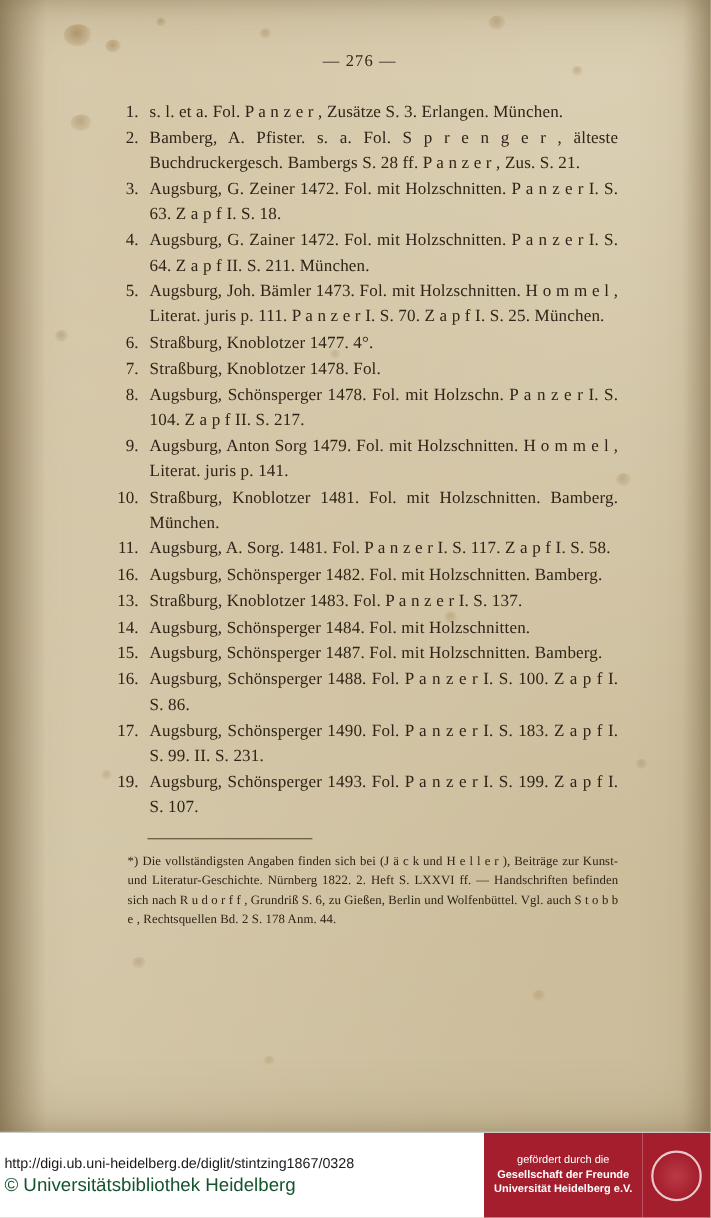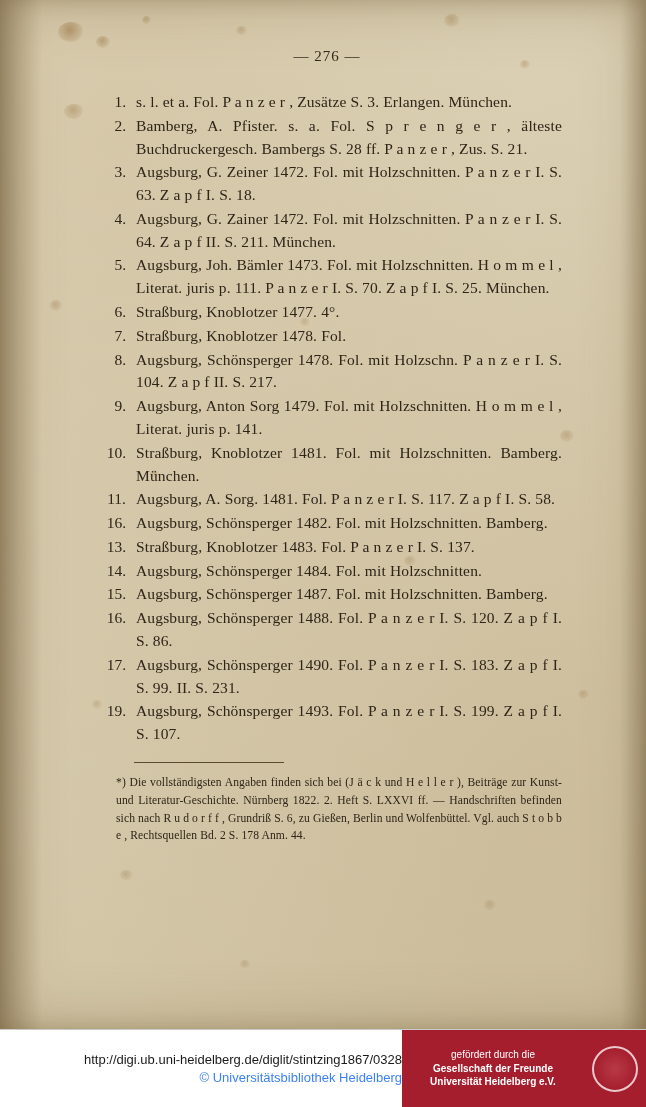--- a/index.html
+++ b/index.html
@@ -151,34 +151,34 @@
     font-weight: bold;
     color: #2c2c2c;
     text-transform: none;
   }
   .uni-mark {
     width: 30px; height: 40px;
     flex: 0 0 auto;
   }
   #banner-center {
     flex: 1 1 auto;
-    text-align: right;
+    text-align: left;
     padding-left: 4px;
   }
   #banner-center .url {
     font-size: 13px;
     color: #1a1a1a;
   }
   #banner-center .copy {
-    font-size: 13px;
-    color: #3b82f6;
+    font-size: 17px;
+    color: #14532d;
     margin-top: 3px;
   }
   #banner-right {
-    width: 244px;
+    width: 206px;
     flex: 0 0 auto;
     display: flex;
     align-items: center;
     height: 100%;
     justify-content: center;
   }
   #sponsor {
     background: #a51e2d;
     color: #fff;
     height: 100%;
@@ -294,21 +294,21 @@
       <li>
         <span class="num">14.</span>
         <span class="txt">Augsburg, Schönsperger 1484.  Fol. mit Holzschnitten.</span>
       </li>
       <li>
         <span class="num">15.</span>
         <span class="txt">Augsburg, Schönsperger 1487.  Fol. mit Holzschnitten.  Bamberg.</span>
       </li>
       <li>
         <span class="num">16.</span>
-        <span class="txt">Augsburg, Schönsperger 1488.  Fol.  P a n z e r I. S. 120.  Z a p f I. S. 86.</span>
+        <span class="txt">Augsburg, Schönsperger 1488.  Fol.  P a n z e r I. S. 100.  Z a p f I. S. 86.</span>
       </li>
       <li>
         <span class="num">17.</span>
         <span class="txt">Augsburg, Schönsperger 1490.  Fol.  P a n z e r I. S. 183.  Z a p f I. S. 99. II. S. 231.</span>
       </li>
       <li>
         <span class="num">19.</span>
         <span class="txt">Augsburg, Schönsperger 1493.  Fol.  P a n z e r I. S. 199.  Z a p f I. S. 107.</span>
       </li>
     </ol>

